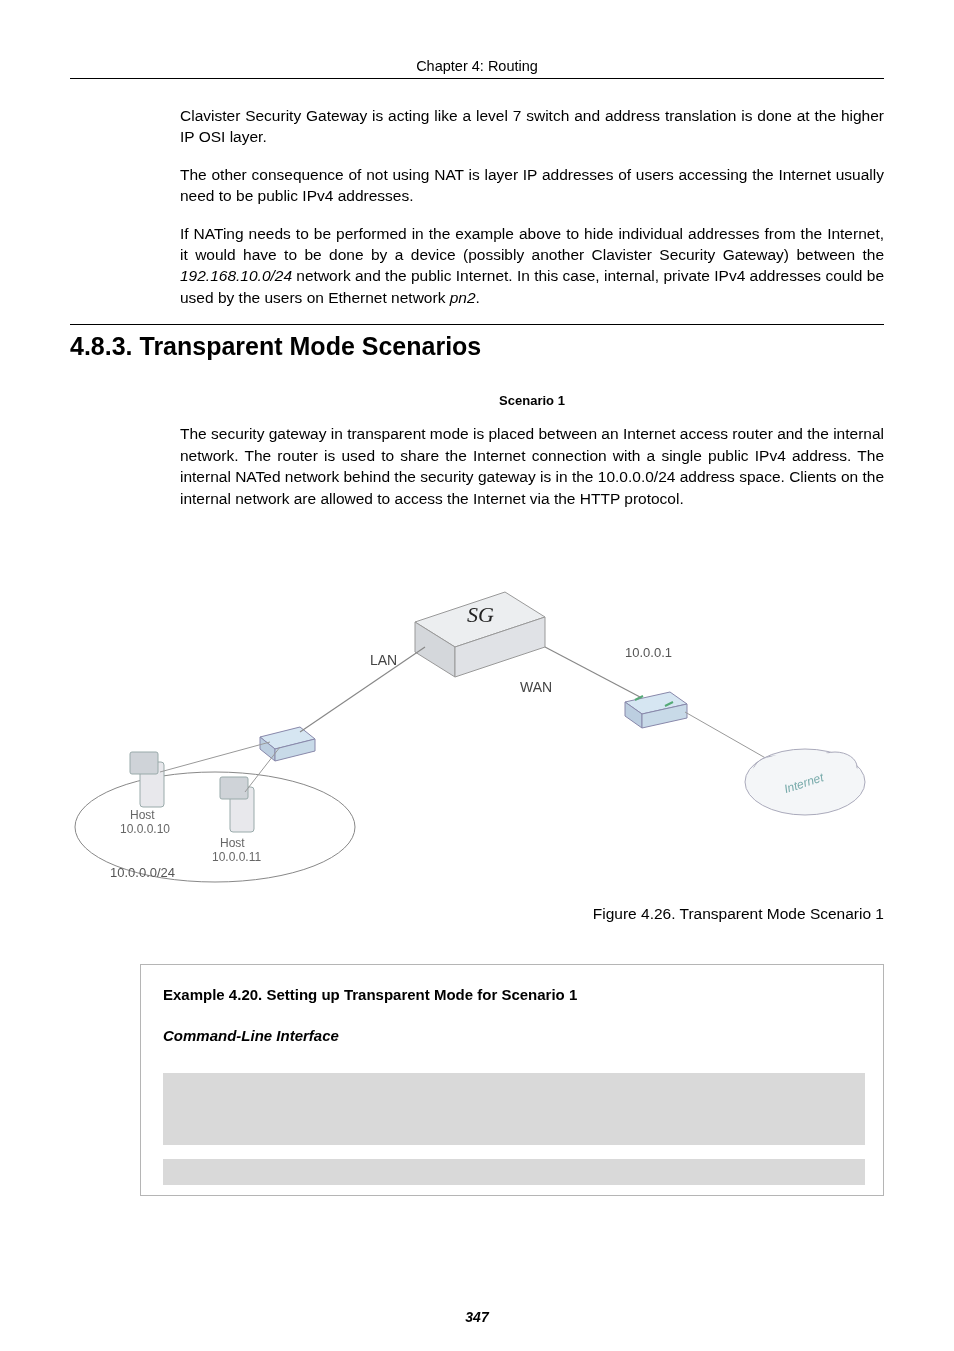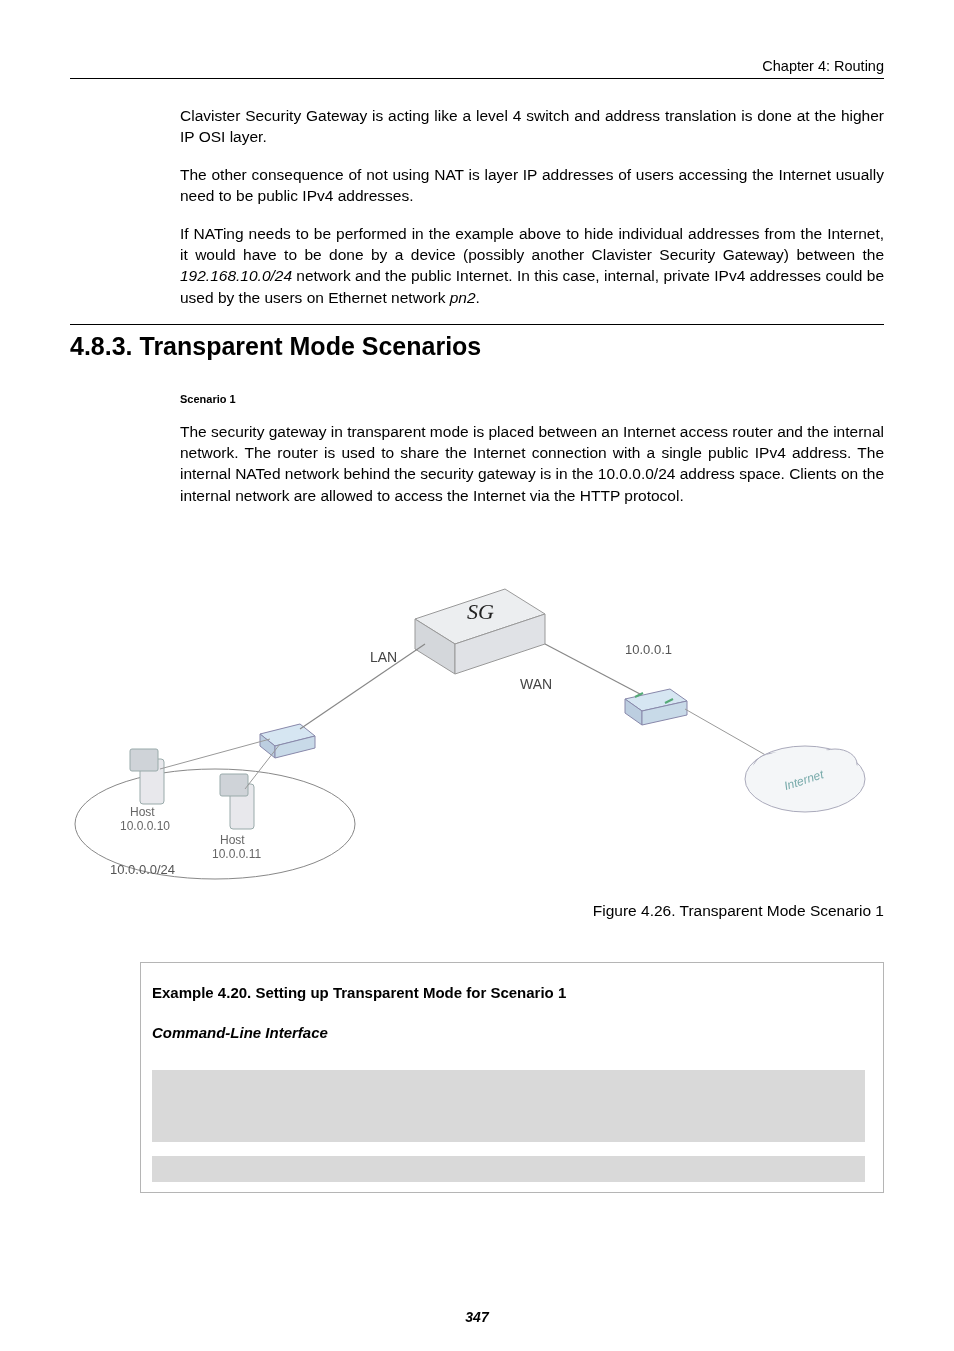--- a/index.html
+++ b/index.html
@@ -15,21 +15,21 @@
     padding: 58px 70px 50px 70px;
     box-sizing: border-box;
     position: relative;
   }
   .header-area {
     border-bottom: 1.2px solid #000;
     padding-bottom: 4px;
     margin-bottom: 26px;
   }
   .chapter-line {
-    text-align: right;
+    text-align: center;
     font-size: 14.5px;
   }
   .body-text {
     margin-left: 110px;
     margin-right: 0;
     font-size: 15.5px;
     line-height: 1.38;
   }
   .para {
     margin: 0 0 16px 0;
@@ -39,23 +39,24 @@
   .section-head-wrap {
     border-top: 1.2px solid #000;
     margin-top: 10px;
   }
   .section-head {
     font-size: 25px;
     font-weight: 700;
     margin: 4px 0 28px 0;
   }
   .sub-head {
-    font-size: 11px;
+    font-size: 13px;
     font-weight: 700;
     margin: 8px 0 14px 0;
+    text-align: center;
   }
   .figure-area {
     margin: 28px 0 10px -110px;
     width: 814px;
   }
   .figure-svg {
     width: 100%;
     height: 360px;
     display: block;
   }
@@ -63,21 +64,21 @@
     text-align: right;
     font-weight: 400;
     font-size: 15.5px;
     margin-top: 6px;
     margin-bottom: 40px;
   }
   .example-box {
     margin-left: -40px;
     margin-right: 0;
     border: 1px solid #b5b5b5;
-    padding: 20px 18px 10px 11px;
+    padding: 20px 18px 10px 22px;
     box-sizing: border-box;
     font-size: 15px;
   }
   .ex-title {
     font-weight: 700;
     margin-bottom: 20px;
   }
   .ex-subtitle {
     font-weight: 700;
     font-style: italic;
@@ -108,21 +109,21 @@
 <body>
 
 <div class="page">
 
   <div class="header-area">
     <div class="chapter-line">Chapter 4: Routing</div>
   </div>
 
   <div class="body-text">
 
-    <p class="para">Clavister Security Gateway is acting like a level 4 switch and address translation is done at the higher IP OSI layer.</p>
+    <p class="para">Clavister Security Gateway is acting like a level 7 switch and address translation is done at the higher IP OSI layer.</p>
 
     <p class="para">The other consequence of not using NAT is layer IP addresses of users accessing the Internet usually need to be public IPv4 addresses.</p>
 
     <p class="para">
       <span>If NATing needs to be performed in the example above to hide individual addresses from the Internet, it would have to be done by a device (possibly another Clavister Security Gateway) between the </span><span class="ital">192.168.10.0/24</span><span> network and the public Internet. In this case, internal, private IPv4 addresses could be used by the users on Ethernet network </span><span class="ital">pn2</span><span>.</span>
     </p>
 
     <div class="section-head-wrap" style="margin-left:-110px;">
       <h2 class="section-head">4.8.3. Transparent Mode Scenarios</h2>
     </div>

